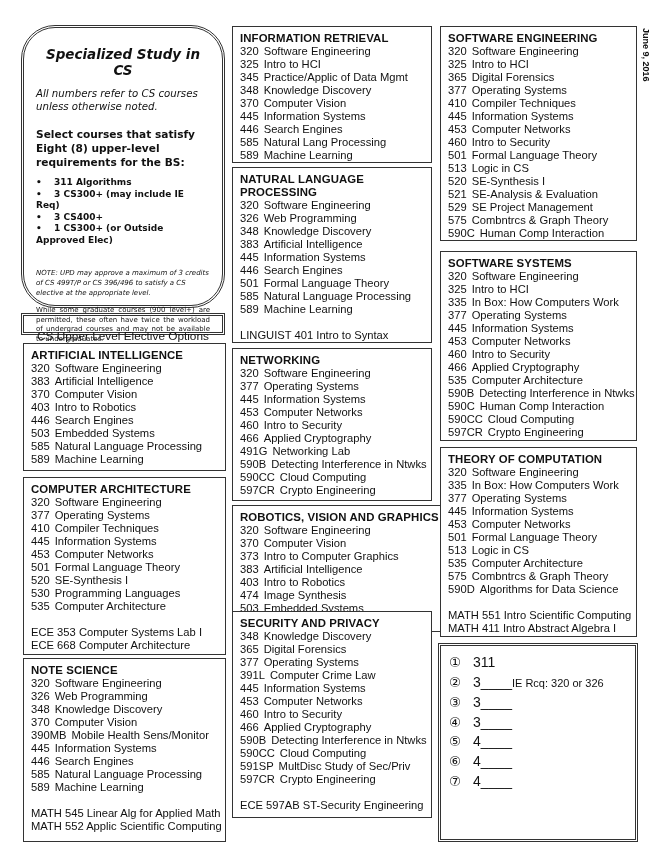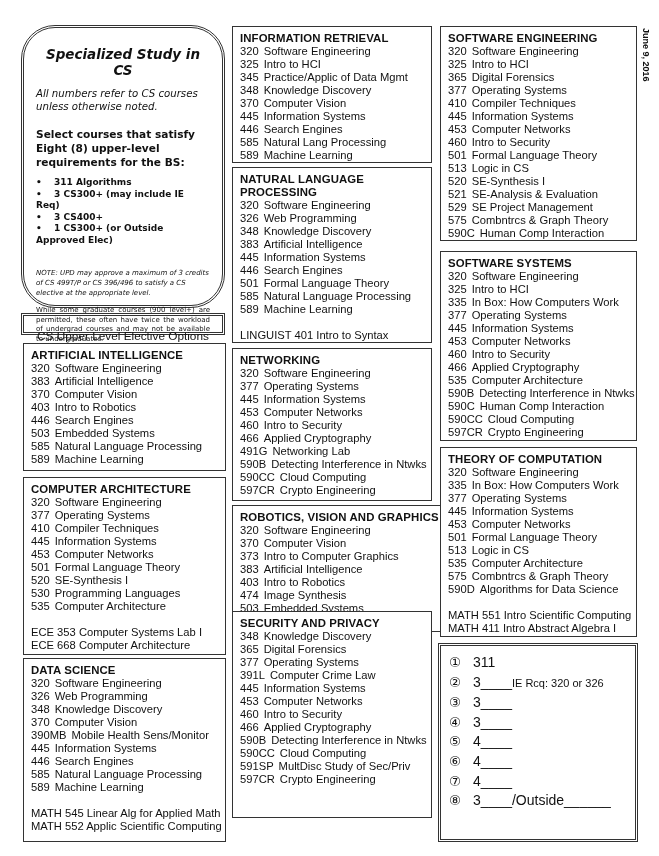--- a/index.html
+++ b/index.html
@@ -70,21 +70,21 @@
     <div class="row"><span class="code">453</span><span>Computer Networks</span></div>
     <div class="row"><span class="code">501</span><span>Formal Language Theory</span></div>
     <div class="row"><span class="code">520</span><span>SE-Synthesis I</span></div>
     <div class="row"><span class="code">530</span><span>Programming Languages</span></div>
     <div class="row"><span class="code">535</span><span>Computer Architecture</span></div>
     <div class="gap"></div>
     <div class="row">ECE 353  Computer Systems Lab I</div>
     <div class="row">ECE 668  Computer Architecture</div>
   </div>
 <div class="abs box" style="left:23px; top:658px; width:203px; height:184px;">
-    <div class="h">DATA SCIENCE</div>
+    <div class="h">NOTE SCIENCE</div>
     <div class="row"><span class="code">320</span><span>Software Engineering</span></div>
     <div class="row"><span class="code">326</span><span>Web Programming</span></div>
     <div class="row"><span class="code">348</span><span>Knowledge Discovery</span></div>
     <div class="row"><span class="code">370</span><span>Computer Vision</span></div>
     <div class="row"><span class="code">390MB</span><span>Mobile Health Sens/Monitor</span></div>
     <div class="row"><span class="code">445</span><span>Information Systems</span></div>
     <div class="row"><span class="code">446</span><span>Search Engines</span></div>
     <div class="row"><span class="code">585</span><span>Natural Language Processing</span></div>
     <div class="row"><span class="code">589</span><span>Machine Learning</span></div>
     <div class="gap"></div>
@@ -150,20 +150,21 @@
     <div class="row"><span class="code">391L</span><span>Computer Crime Law</span></div>
     <div class="row"><span class="code">445</span><span>Information Systems</span></div>
     <div class="row"><span class="code">453</span><span>Computer Networks</span></div>
     <div class="row"><span class="code">460</span><span>Intro to Security</span></div>
     <div class="row"><span class="code">466</span><span>Applied Cryptography</span></div>
     <div class="row"><span class="code">590B</span><span>Detecting Interference in Ntwks</span></div>
     <div class="row"><span class="code">590CC</span><span>Cloud Computing</span></div>
     <div class="row"><span class="code">591SP</span><span>MultDisc Study of Sec/Priv</span></div>
     <div class="row"><span class="code">597CR</span><span>Crypto Engineering</span></div>
     <div class="gap"></div>
+    <div class="row">ECE 597AB  ST-Security Engineering</div>
   </div>
 
 <div class="abs box" style="left:440px; top:26px; width:197px; height:215px;">
     <div class="h">SOFTWARE ENGINEERING</div>
     <div class="row"><span class="code">320</span><span>Software Engineering</span></div>
     <div class="row"><span class="code">325</span><span>Intro to HCI</span></div>
     <div class="row"><span class="code">365</span><span>Digital Forensics</span></div>
     <div class="row"><span class="code">377</span><span>Operating Systems</span></div>
     <div class="row"><span class="code">410</span><span>Compiler Techniques</span></div>
     <div class="row"><span class="code">445</span><span>Information Systems</span></div>
@@ -212,15 +213,14 @@
 
 <div class="abs box dbl plan" style="left:438px; top:643px; width:200px; height:199px; padding:7px 8px;">
   <div id="plan-rows">
       <div class="pr"><span class="num">①</span><span>311</span></div>
       <div class="pr"><span class="num">②</span><span>3____</span><span class="note">IE Rcq: 320 or 326</span></div>
       <div class="pr"><span class="num">③</span><span>3____</span></div>
       <div class="pr"><span class="num">④</span><span>3____</span></div>
       <div class="pr"><span class="num">⑤</span><span>4____</span></div>
       <div class="pr"><span class="num">⑥</span><span>4____</span></div>
       <div class="pr"><span class="num">⑦</span><span>4____</span></div>
-      <div class="pr"><span class="num">⑧</span><span>3____/Outside______</span></div>
     </div>
 </div>
 
 </body></html>

